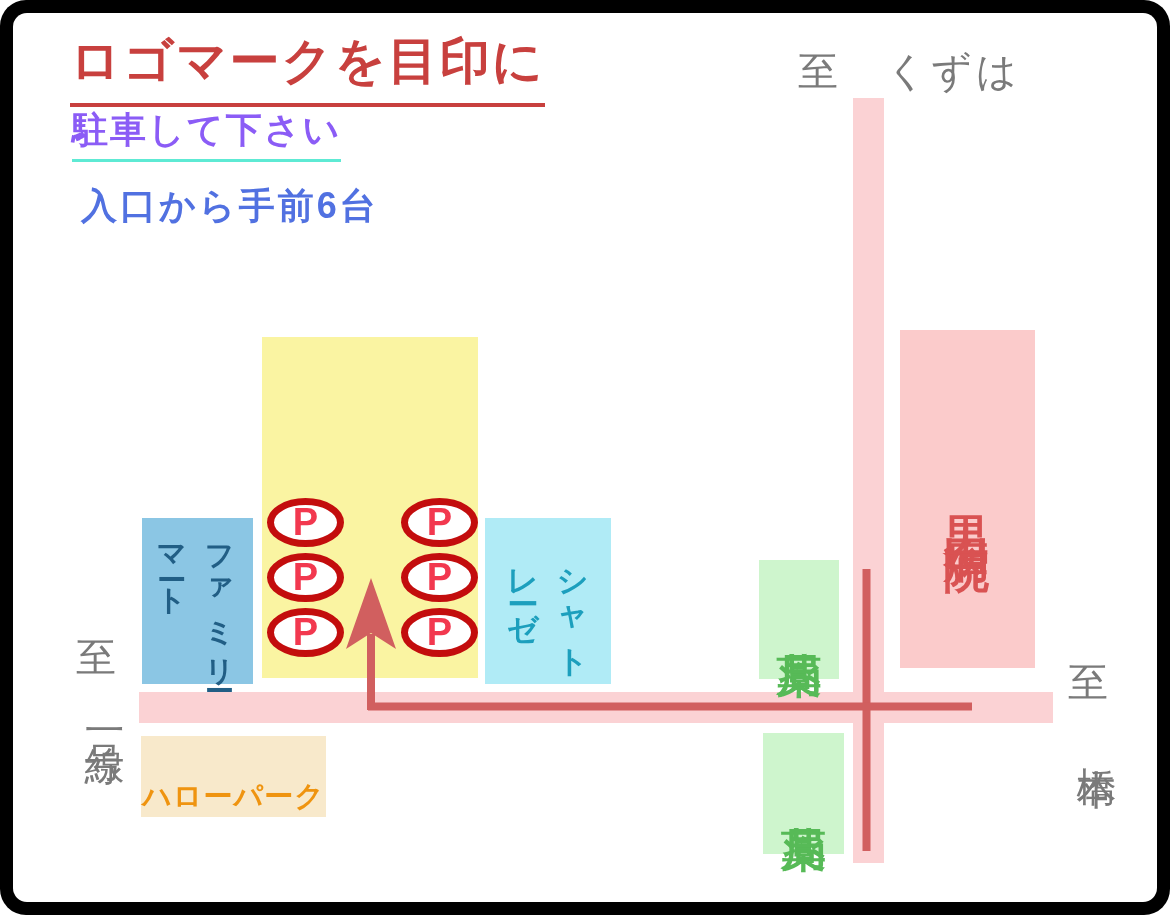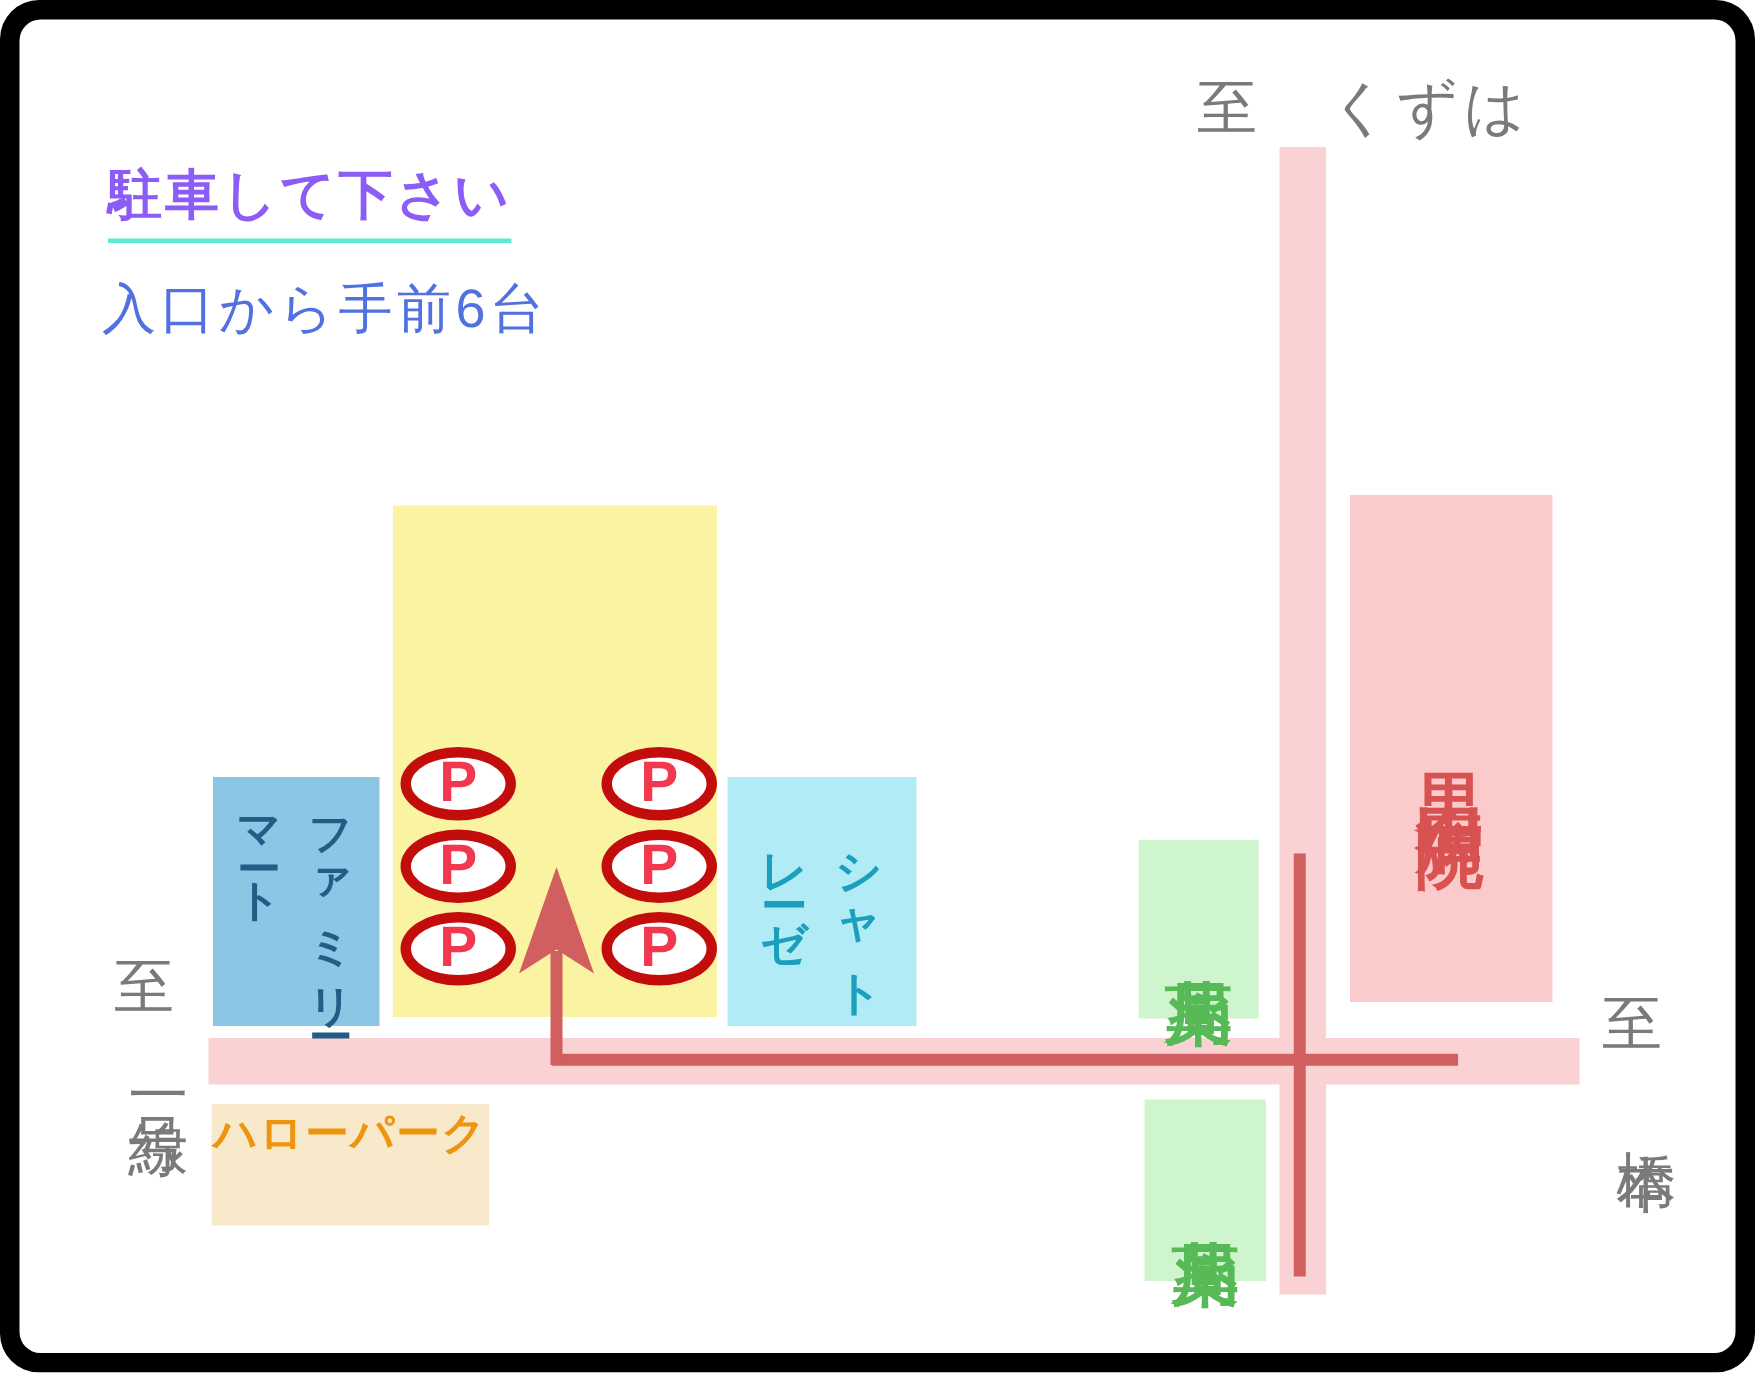--- a/index.html
+++ b/index.html
@@ -32,22 +32,22 @@
     white-space: nowrap;
   }
   .subtitle {
     left: 72px; top: 106px;
     font-size: 36px; font-weight: 600; color: #8b5cf6;
     border-bottom: 3px solid #5eead4;
     padding-bottom: 4px; letter-spacing: 2px;
     white-space: nowrap;
   }
   .note {
-    left: 68px; top: 182px;
-    font-size: 36px; font-weight: 400; color: #5171e1;
+    left: 81px; top: 182px;
+    font-size: 36px; font-weight: 700; color: #5171e1;
     letter-spacing: 3px; white-space: nowrap;
   }
 
   
   .dir { color: #7a7a7a; font-weight: 500; white-space: nowrap; }
   .dir-north { left: 786px; top: 44px; font-size: 40px; letter-spacing: 4px; margin-left: 12px; }
   .dir-west-to  { left: 76px;  top: 630px; font-size: 40px; }
   .dir-west-dest{ left: 78px;  top: 710px; font-size: 40px;
                   writing-mode: vertical-rl; letter-spacing: 3px; }
   .dir-east-to  { left: 1068px; top: 655px; font-size: 40px; }
@@ -102,21 +102,21 @@
     background: #cef5cd; color: #57ba57;
     display: flex; align-items: center; justify-content: center;
     writing-mode: vertical-rl;
     font-size: 45px; font-weight: 600; letter-spacing: 4px;
   }
   .pharmacy-north { left: 759px; top: 560px; width: 80px; height: 119px; }
   .pharmacy-south { left: 763px; top: 733px; width: 81px; height: 121px; }
   .hello-park {
     left: 141px; top: 736px; width: 185px; height: 81px;
     background: #f8e9cb; color: #ef9410;
-    display: flex; align-items: flex-start; justify-content: center;
+    display: flex; align-items: flex-end; justify-content: center;
     font-size: 29px; font-weight: 600; letter-spacing: 1px;
   }
 
   
   .pspot {
     position: absolute;
     width: 77px; height: 49px;
     background: #ffffff;
     border: 7px solid #c30d0d;
     border-radius: 50%;
@@ -132,20 +132,21 @@
 </head>
 <body>
 
 <div class="map-frame">
   <div class="map-canvas"></div>
   <div class="layer">
 
     <div class="abs road-vertical"></div>
     <div class="abs road-horizontal"></div>
 
+    <div class="abs title">ロゴマークを目印に</div>
     <div class="abs subtitle">駐車して下さい</div>
     <div class="abs note">入口から手前6台</div>
 
     <div class="abs dir dir-north">至　くずは</div>
     <div class="abs dir dir-west-to">至</div>
     <div class="abs dir dir-west-dest">一号線</div>
     <div class="abs dir dir-east-to">至</div>
     <div class="abs dir dir-east-dest">橋本</div>
 
     <div class="abs hospital">

